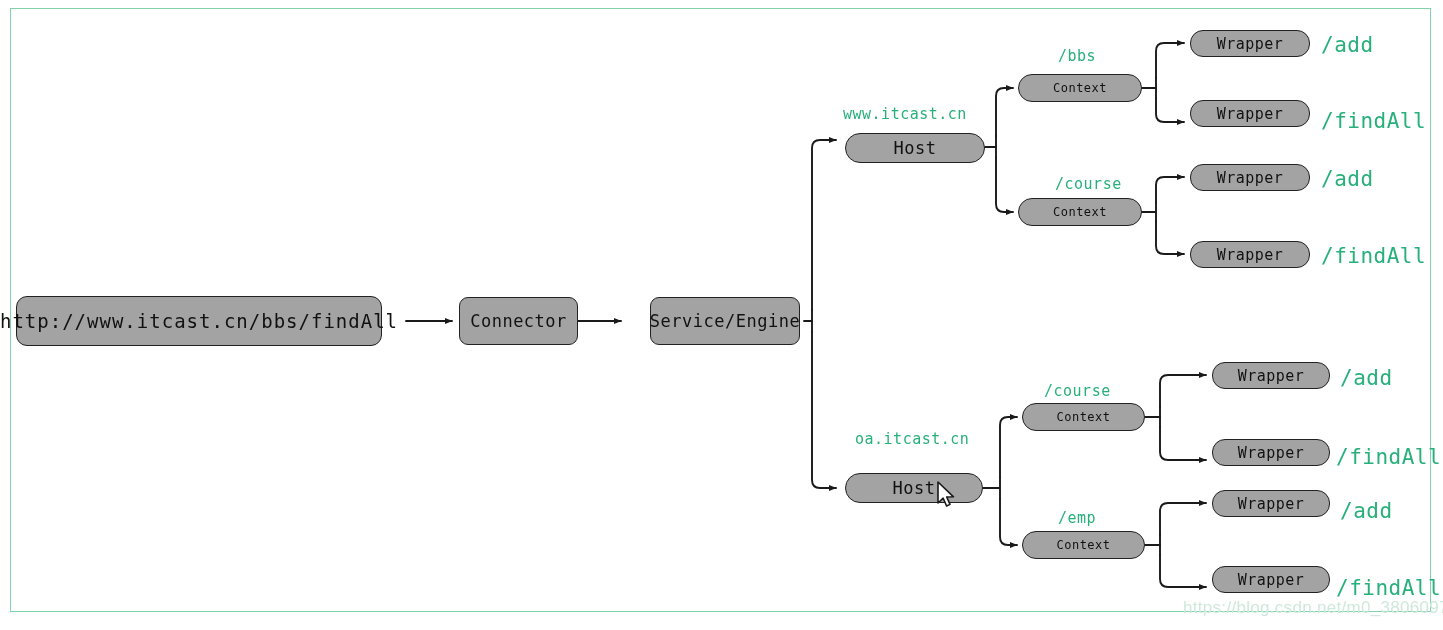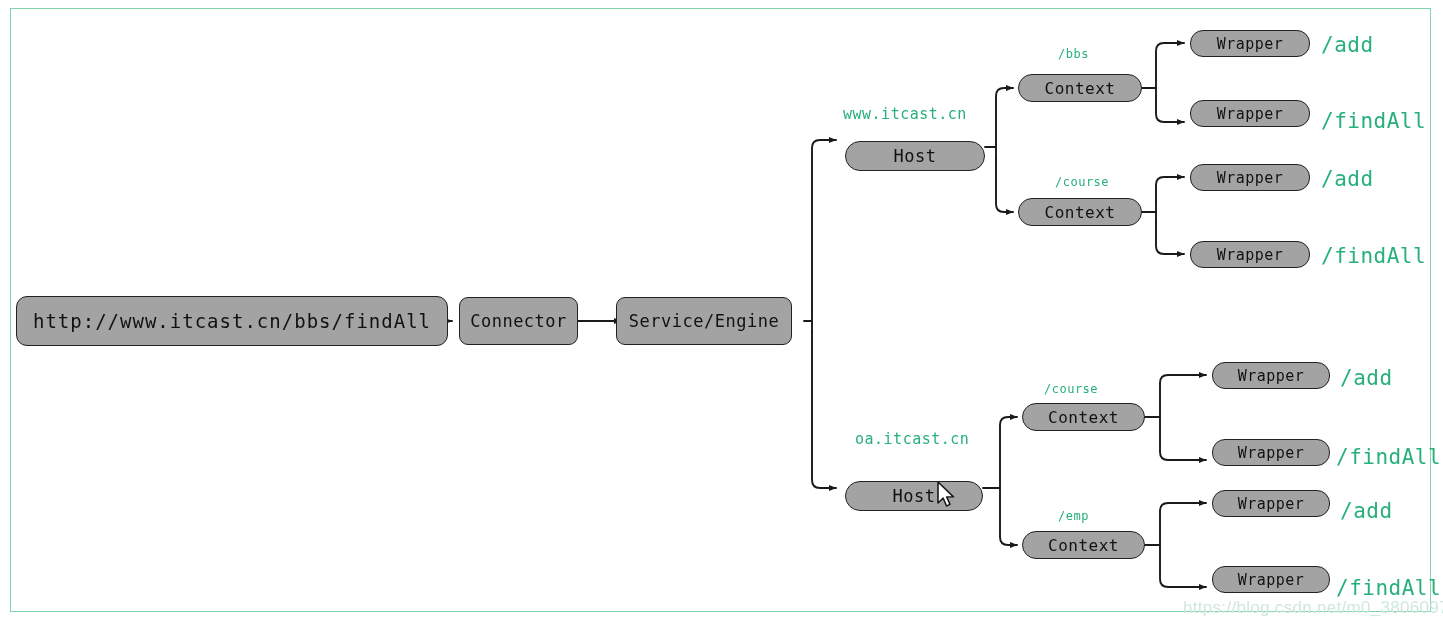--- a/index.html
+++ b/index.html
@@ -51,35 +51,34 @@
     border-radius: 11px;
     font-size: 19px;
     letter-spacing: 1px;
   }
   .node.mid {
     font-size: 17px;
   }
   .node.host {
     border-radius: 15px;
     font-size: 17px;
-    margin-top: 8px;
   }
   .node.context {
     border-radius: 14px;
-    font-size: 16px;
+    font-size: 12px;
   }
   .node.wrapper {
     border-radius: 13px;
     font-size: 15px;
   }
   .glabel {
     position: absolute;
     color: #27b07a;
     font-family: "DejaVu Sans Mono", "Liberation Mono", monospace;
-    font-size: 12px;
+    font-size: 15px;
     letter-spacing: 0.5px;
     white-space: nowrap;
   }
   .glabel.big {
     font-size: 15px;
   }
   .glabel.side {
     font-size: 21px;
   }
   #watermark {
@@ -151,25 +150,25 @@
       <path d="M1160,427 L1160,452 Q1160,460 1168,460 L1206,460" marker-end="url(#arrow)"></path>
       <path d="M1160,407 Q1160,417 1160,427"></path>
 
       <path d="M1145,545 L1160,545"></path>
       <path d="M1160,535 L1160,511 Q1160,503 1168,503 L1206,503" marker-end="url(#arrow)"></path>
       <path d="M1160,555 L1160,579 Q1160,587 1168,587 L1206,587" marker-end="url(#arrow)"></path>
       <path d="M1160,535 Q1160,545 1160,555"></path>
     </g>
   </svg>
 
-  <div class="node url" style="left:16px; top:296px; width:432px; height:50px;">http://www.itcast.cn/bbs/findAll</div>
+  <div class="node url" style="left:16px; top:296px; width:366px; height:50px;">http://www.itcast.cn/bbs/findAll</div>
 
   <div class="node mid" style="left:459px; top:297px; width:119px; height:48px;">Connector</div>
 
-  <div class="node mid" style="left:616px; top:297px; width:176px; height:48px;">Service/Engine</div>
+  <div class="node mid" style="left:650px; top:297px; width:150px; height:48px;">Service/Engine</div>
 
   <div class="node host" style="left:845px; top:133px; width:140px; height:30px;">Host</div>
 
   <div class="node host" style="left:845px; top:473px; width:138px; height:30px;">Host</div>
 
   <div class="node context" style="left:1018px; top:74px; width:124px; height:28px;">Context</div>
 
   <div class="node context" style="left:1018px; top:198px; width:124px; height:28px;">Context</div>
 
   <div class="node context" style="left:1022px; top:403px; width:123px; height:28px;">Context</div>

